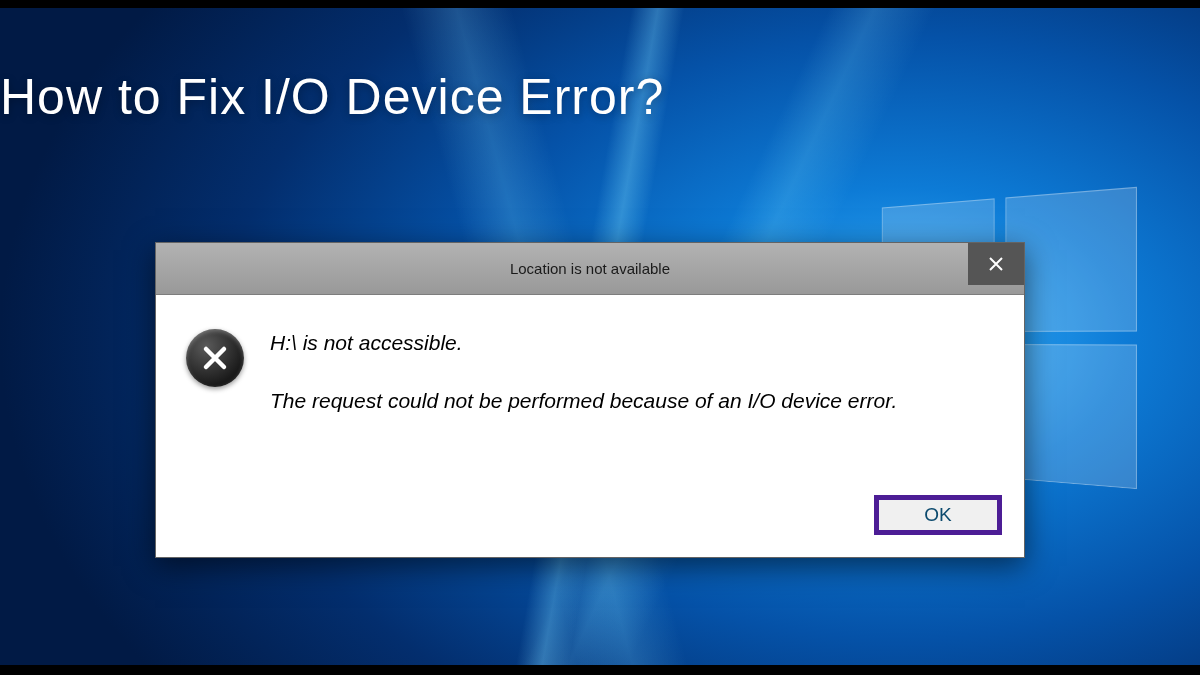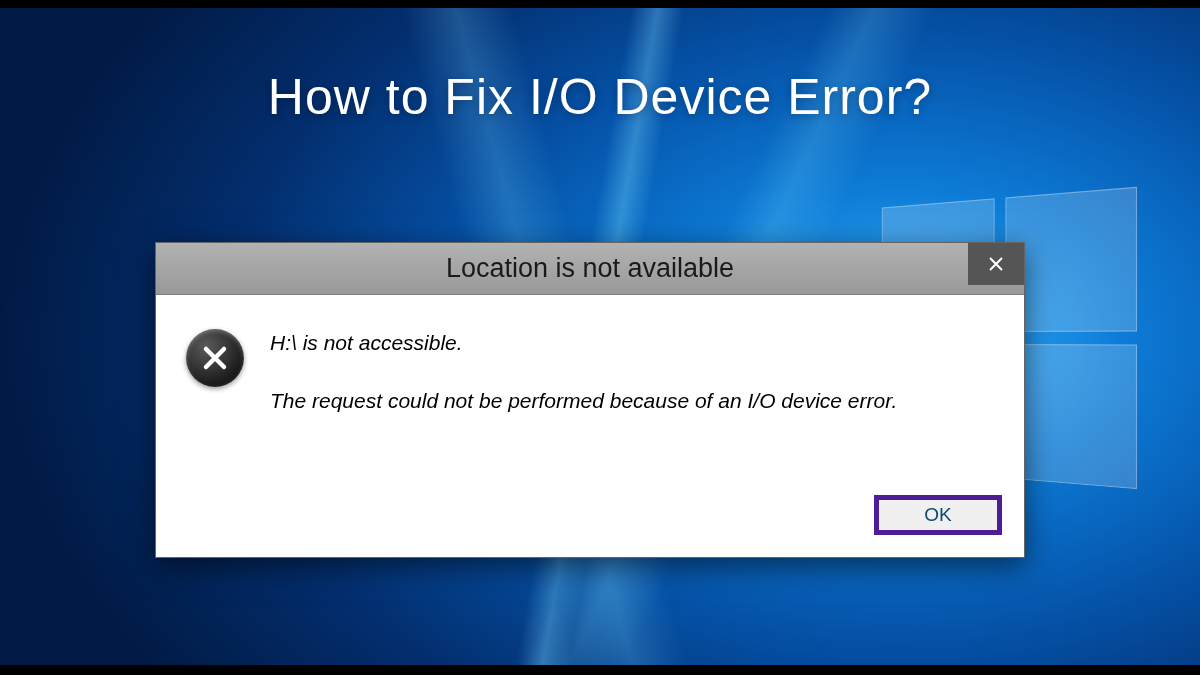--- a/index.html
+++ b/index.html
@@ -62,21 +62,21 @@
         linear-gradient(75deg, transparent 42%, rgba(120, 200, 255, 0.22) 46%, transparent 50%),
         linear-gradient(115deg, transparent 55%, rgba(120, 200, 255, 0.2) 58%, transparent 62%);
       mix-blend-mode: screen;
     }
     
     .page-heading {
       position: absolute;
       top: 68px;
       left: 0;
       width: 100%;
-      text-align: center;
+      text-align: left;
       color: #ffffff;
       font-size: 50px;
       font-weight: 300;
       letter-spacing: 1px;
       text-shadow: 0 2px 8px rgba(0,0,0,0.3);
     }
     
     .dialog {
       position: absolute;
       left: 155px;
@@ -91,21 +91,21 @@
       height: 52px;
       background: linear-gradient(to bottom, #b2b2b2, #999999);
       border-bottom: 1px solid #7d7d7d;
       display: flex;
       align-items: center;
       justify-content: center;
       position: relative;
     }
     
     .titlebar-title {
-      font-size: 27px;
+      font-size: 15px;
       color: #1a1a1a;
       font-weight: 400;
     }
     
     .close-button {
       position: absolute;
       right: 0;
       top: 0;
       width: 56px;
       height: 42px;

